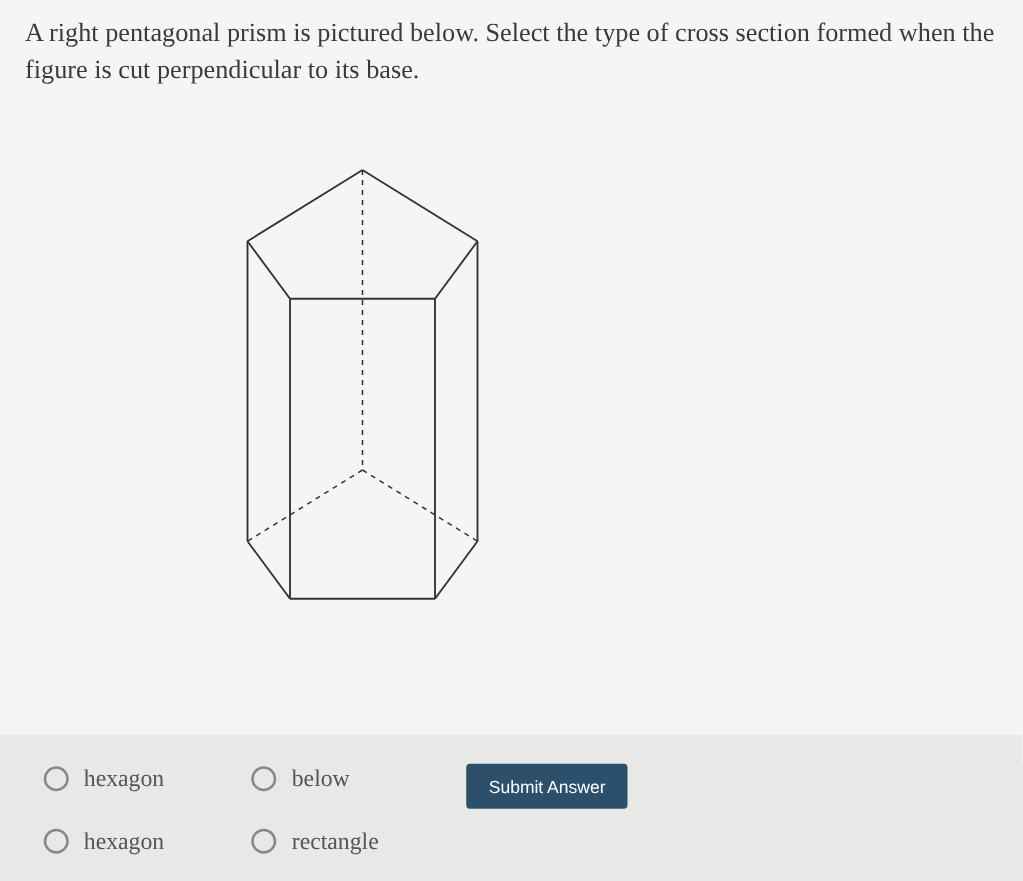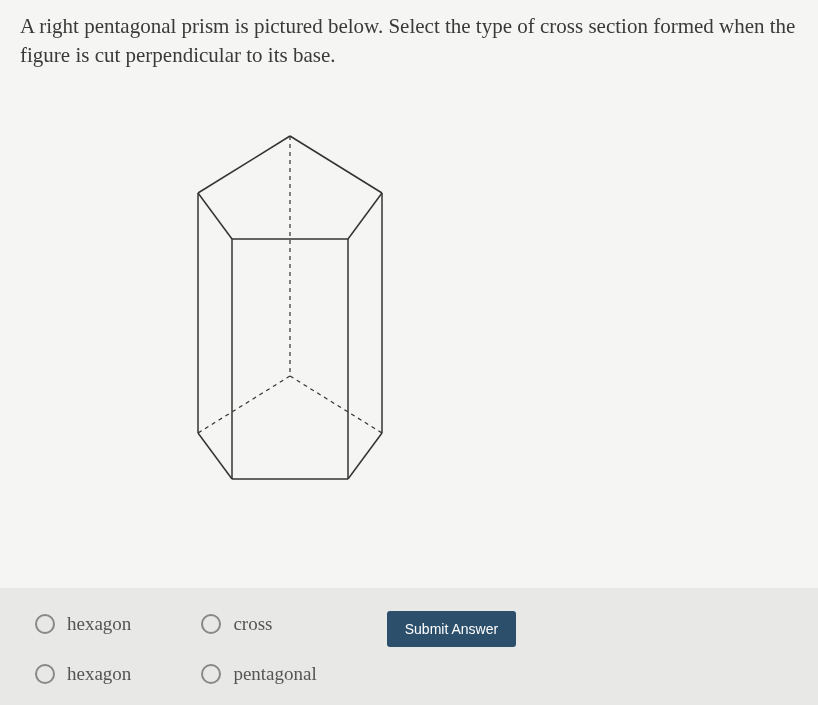--- a/index.html
+++ b/index.html
@@ -45,21 +45,20 @@
       gap: 50px;
     }
     .options-grid {
       display: grid;
       grid-template-columns: auto auto;
       column-gap: 70px;
       row-gap: 28px;
     }
     .option {
       display: flex;
-      align-items: center;
       gap: 12px;
       cursor: pointer;
     }
     .radio-circle {
       width: 20px;
       height: 20px;
       border: 2px solid #888;
       border-radius: 50%;
       flex-shrink: 0;
     }
@@ -112,25 +111,25 @@
 </div>
 
 <div class="answer-area">
   <div class="options-grid">
     <div class="option">
       <span class="radio-circle"></span>
       <span class="option-label">hexagon</span>
     </div>
     <div class="option">
       <span class="radio-circle"></span>
-      <span class="option-label">cross</span>
+      <span class="option-label">below</span>
     </div>
     <div class="option">
       <span class="radio-circle"></span>
       <span class="option-label">hexagon</span>
     </div>
     <div class="option">
       <span class="radio-circle"></span>
-      <span class="option-label">pentagonal</span>
+      <span class="option-label">rectangle</span>
     </div>
   </div>
   <button class="submit-btn">Submit Answer</button>
 </div>
 
 </body></html>

